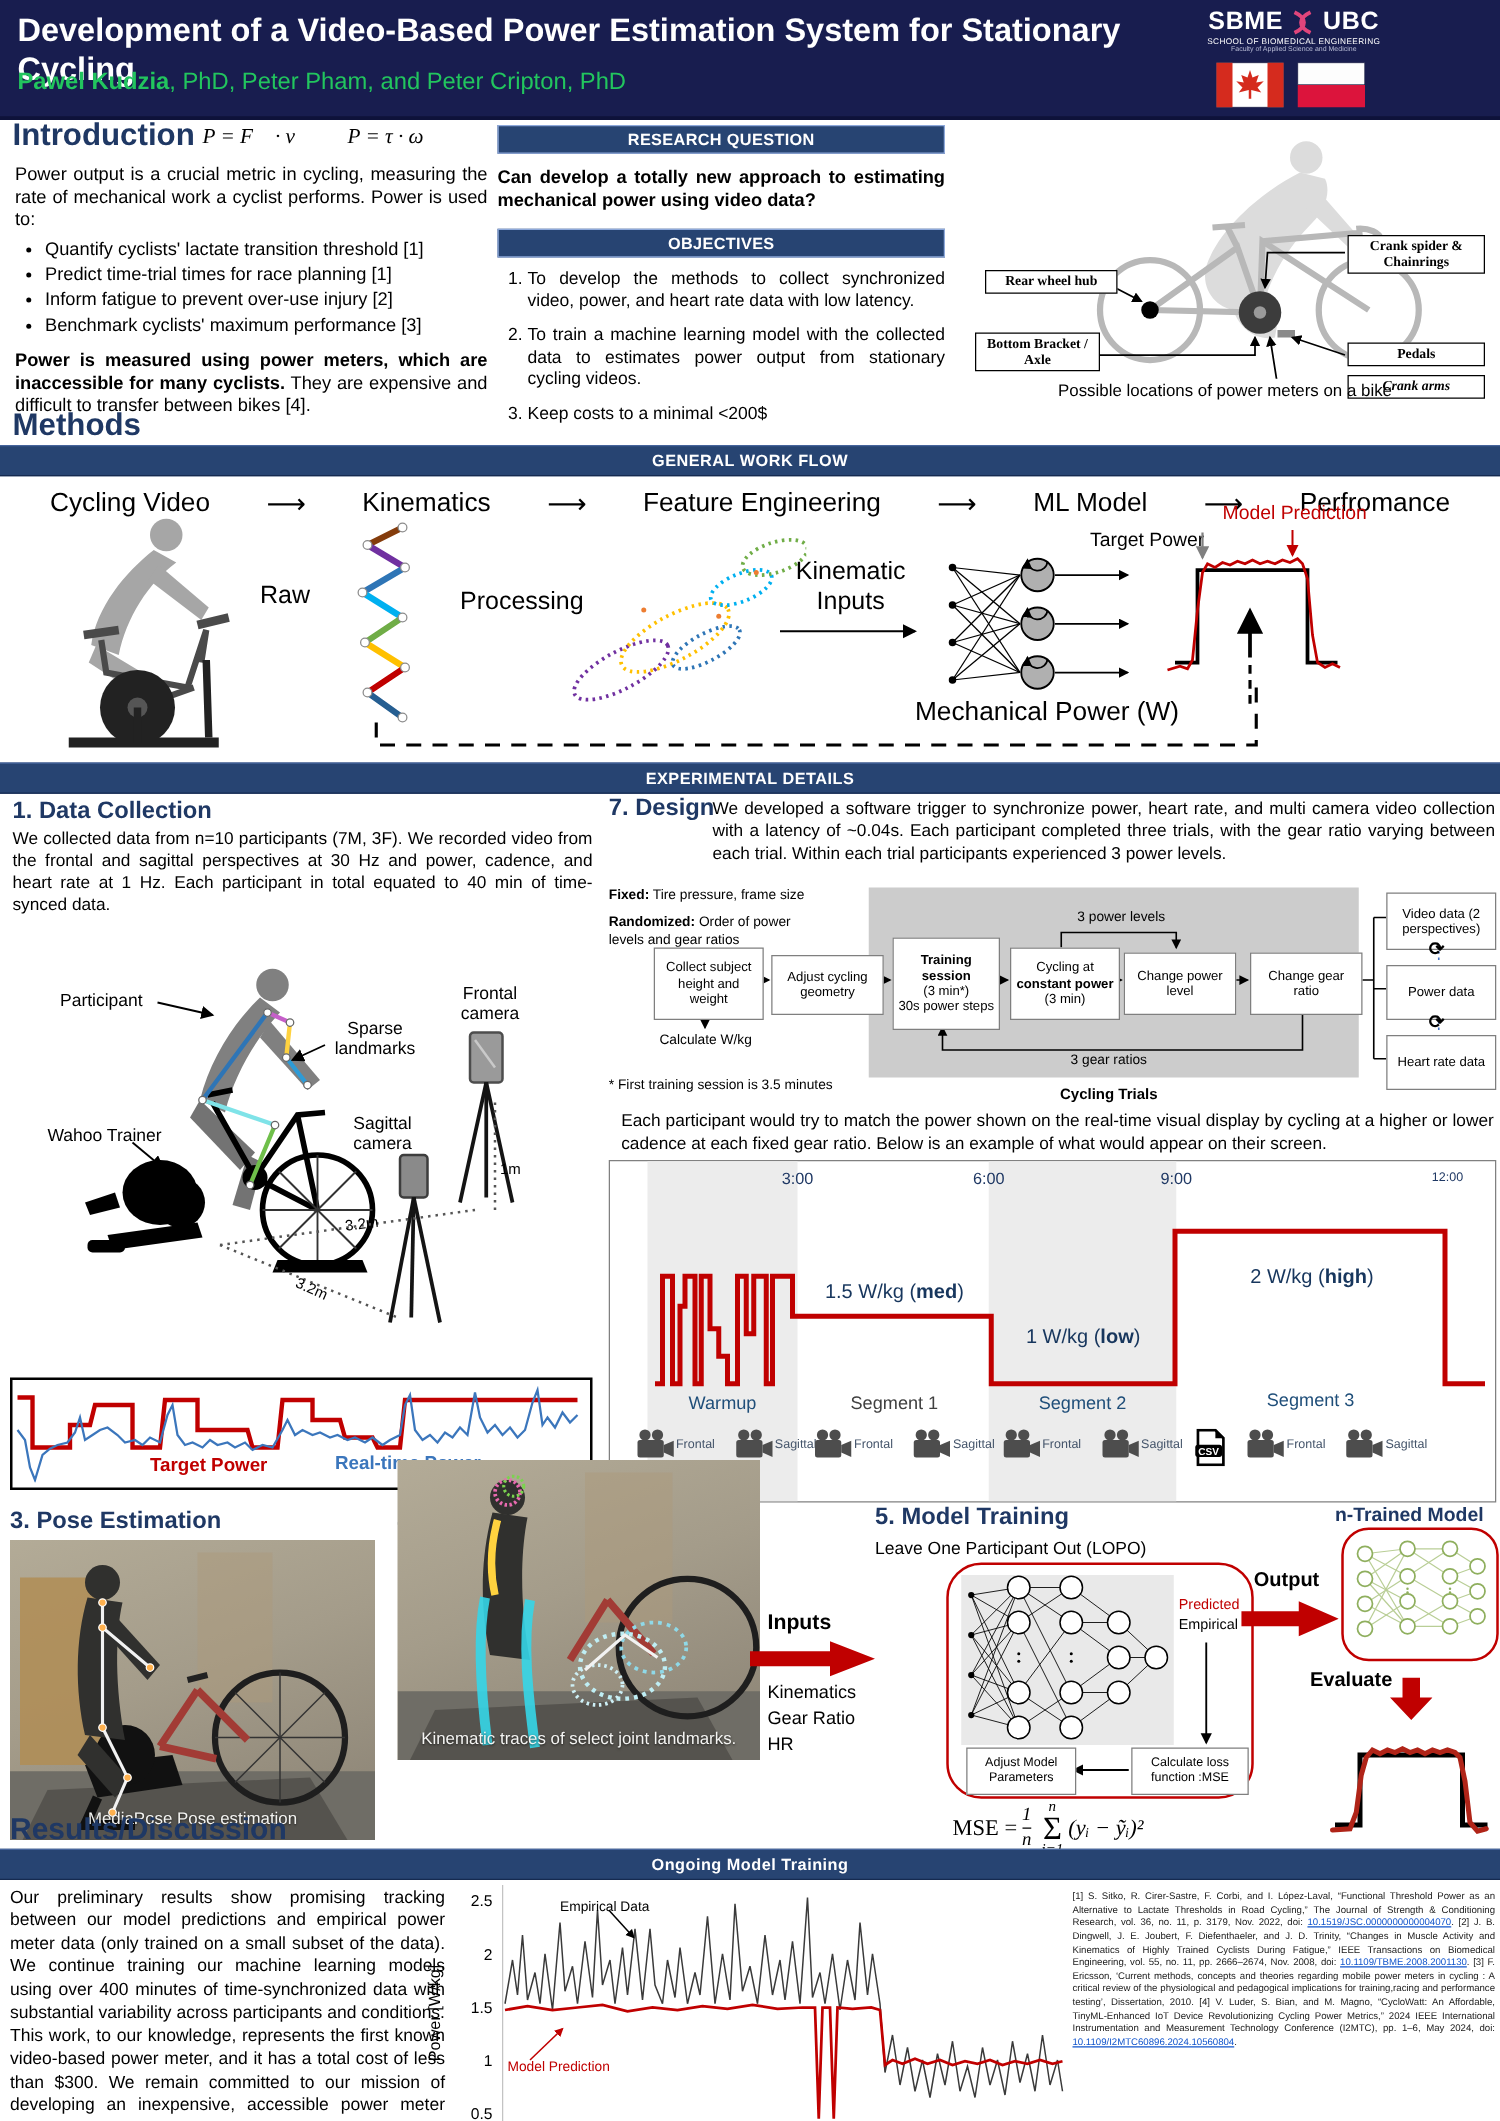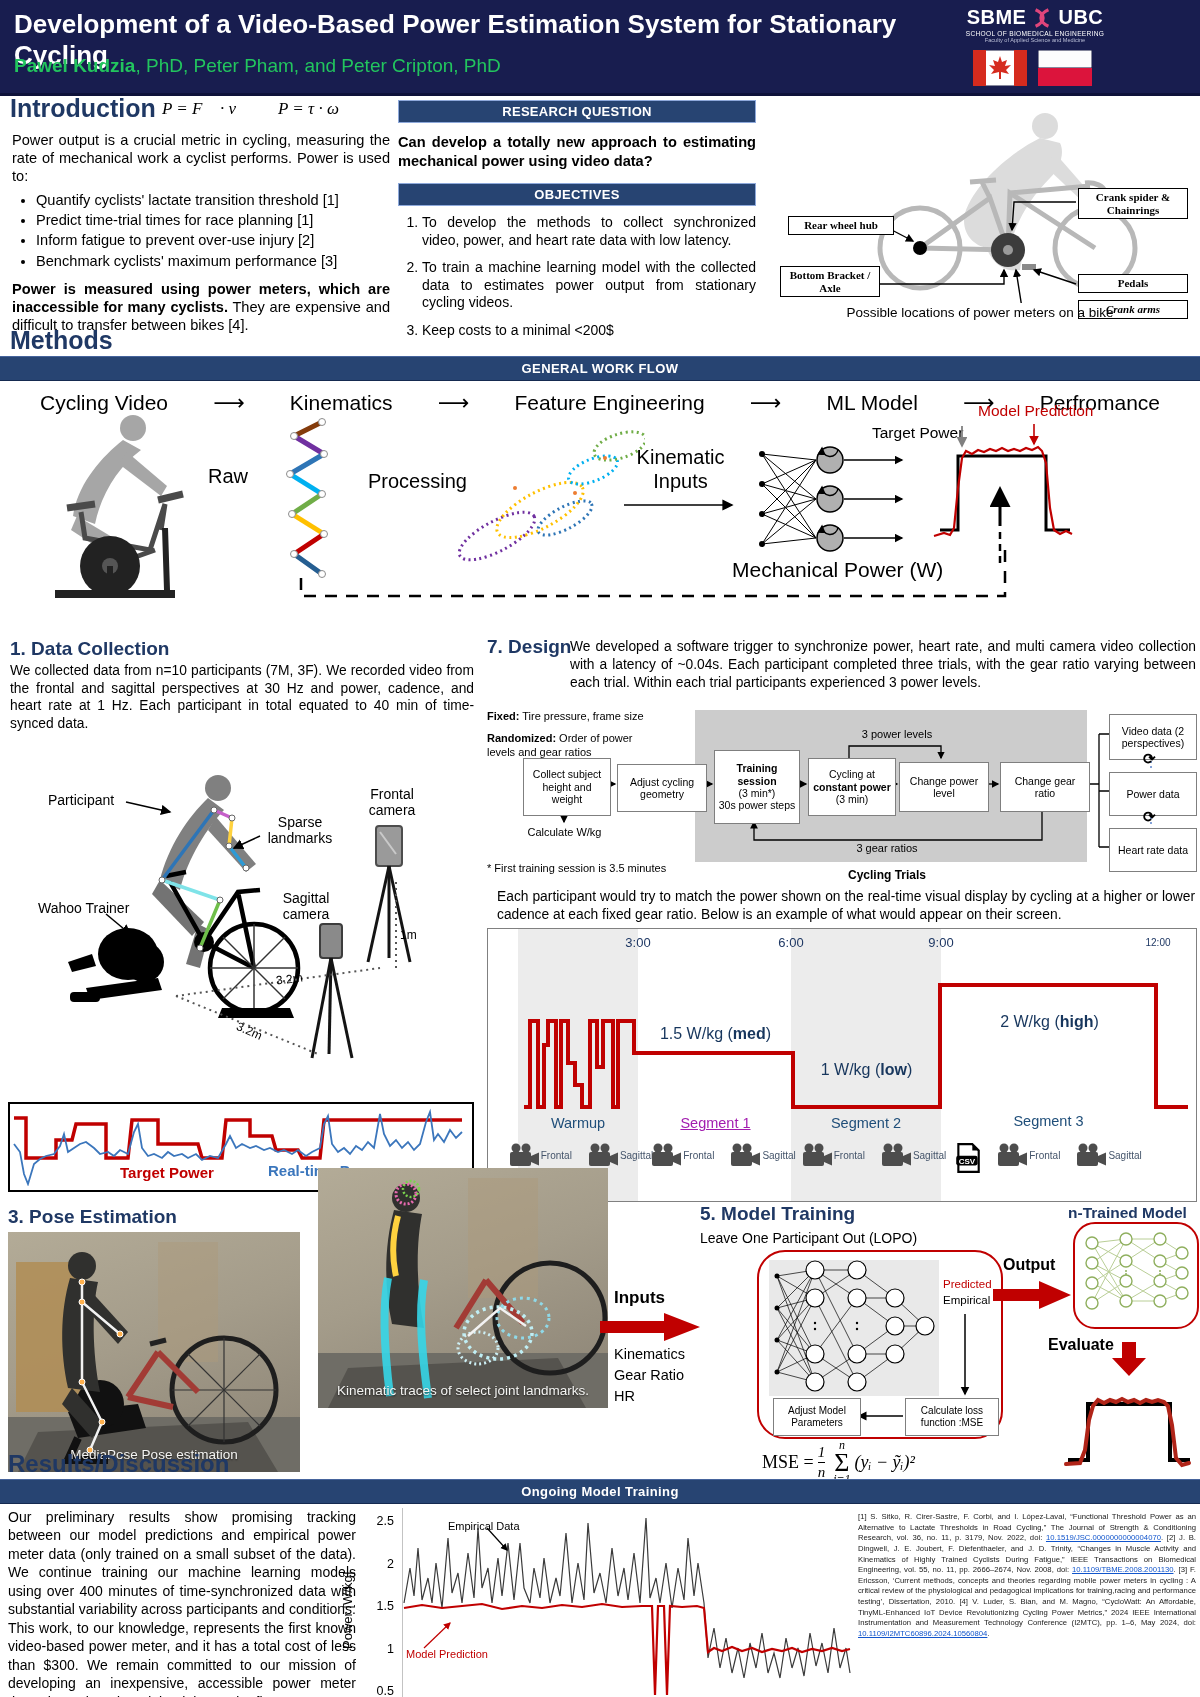--- a/index.html
+++ b/index.html
@@ -285,20 +285,21 @@
     <path d="M12,112 H30 V38 H118 V112 H142" stroke="#000" stroke-width="3" fill="none"></path>
     <path d="M6,118 L16,115 L22,117 L26,110 L30,70 L34,40 L38,33 L44,36 L50,32 L56,34 L62,31 L68,33 L74,30 L80,33 L86,31 L92,33 L98,30 L104,32 L110,29 L114,33 L118,45 L122,90 L126,112 L132,116 L138,113 L144,116" stroke="#C00000" stroke-width="2.2" fill="none"></path>
     <path d="M72,108 V74" stroke="#000" stroke-width="3" marker-end="url(#ahk2)"></path>
     <path d="M72,145 V114" stroke="#000" stroke-width="2.5" stroke-dasharray="7 5"></path>
   </svg>
   <div class="abs" style="left:732px;top:558px;font-size:21px;">Mechanical Power (W)</div>
   <svg class="abs" style="left:295px;top:548px;" width="725" height="58" viewBox="0 0 725 58">
     <path d="M710,2 V48 H6 V26" stroke="#000" stroke-width="2.5" stroke-dasharray="12 9" fill="none"></path>
   </svg>
 
+  <div class="banner" style="top:610px;">EXPERIMENTAL DETAILS</div>
 
   <div class="abs hdg" style="left:10px;top:638px;font-size:19px;">1. Data Collection</div>
   <p class="abs jt" style="left:10px;top:662px;width:464px;font-size:13.8px;line-height:1.28;margin:0;">We collected data from n=10 participants (7M, 3F). We recorded video from the frontal and sagittal perspectives at 30 Hz and power, cadence, and heart rate at 1 Hz. Each participant in total equated to 40 min of time-synced data.</p>
 
   <div class="abs" style="left:8px;top:772px;width:468px;height:322px;">
     <svg width="468" height="322" viewBox="0 0 468 322" style="position:absolute;left:0;top:0;">
       <defs>
           <marker id="ahs" markerWidth="8" markerHeight="8" refX="6" refY="3.5" orient="auto">
             <path d="M0,0 L7,3.5 L0,7 Z" fill="#000"></path>
           </marker>
@@ -467,21 +468,21 @@
     <div class="abs ctr" style="left:150px;top:96px;width:155px;font-size:16px;color:#17365d;">
       <span>1.5 W/kg (</span><span class="b">med</span><span>)</span>
     </div>
     <div class="abs ctr" style="left:305px;top:132px;width:147px;font-size:16px;color:#17365d;">
       <span>1 W/kg (</span><span class="b">low</span><span>)</span>
     </div>
     <div class="abs ctr" style="left:455px;top:84px;width:213px;font-size:16px;color:#17365d;">
       <span>2 W/kg (</span><span class="b">high</span><span>)</span>
     </div>
     <div class="abs ctr" style="left:30px;top:186px;width:120px;font-size:14.5px;color:#1f4e79;">Warmup</div>
-    <div class="abs ctr" style="left:150px;top:186px;width:155px;font-size:14.5px;color:#a21caf;text-decoration:underline;">Segment 1</div>
+    <div class="abs ctr" style="left:150px;top:186px;width:155px;font-size:14.5px;color:#404040;">Segment 1</div>
     <div class="abs ctr" style="left:303px;top:186px;width:150px;font-size:14.5px;color:#1f4e79;">Segment 2</div>
     <div class="abs ctr" style="left:453px;top:184px;width:215px;font-size:14.5px;color:#1f4e79;">Segment 3</div>
 
     <div class="iconrow" style="left:18px;top:214px;width:134px;">
       <svg width="26" height="30" viewBox="0 0 24 28">
           <path d="M3,1 h13 l6,6 v20 h-19 z" fill="#fff" stroke="#000" stroke-width="2"></path>
           <path d="M16,1 l6,6 h-6 z" fill="#000"></path>
           <rect x="1" y="12" width="20" height="9" rx="2" fill="#000"></rect>
           <text x="11" y="19.5" fill="#fff" font-size="7.5" font-weight="bold" text-anchor="middle">CSV</text>
         </svg>

